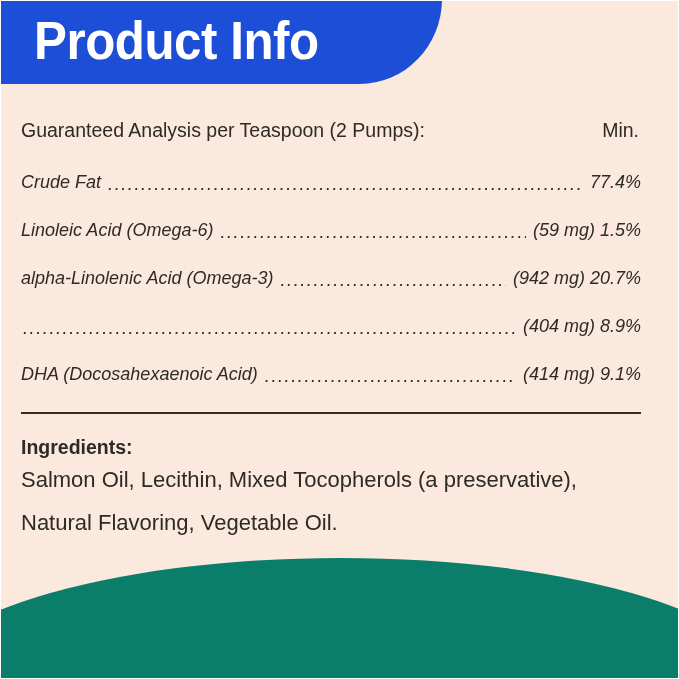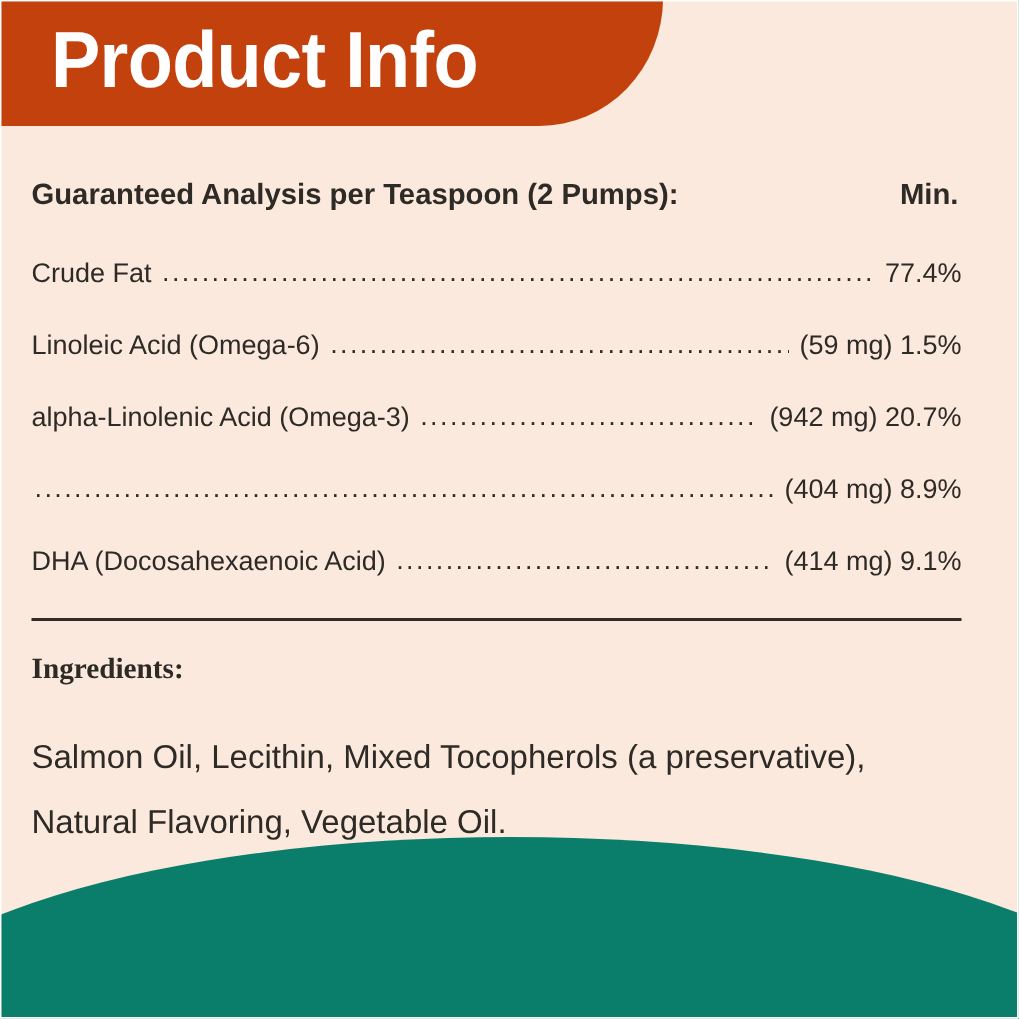--- a/index.html
+++ b/index.html
@@ -18,21 +18,21 @@
     border: 1px solid #ffffff;
   }
 
   
   #header-banner {
     position: absolute;
     left: -2px;
     top: -2px;
     width: 443px;
     height: 85px;
-    background: #c2410c;
+    background: #1d4ed8;
     border-bottom-right-radius: 100px 103px;
   }
   #header-title {
     position: absolute;
     left: 35px;
     top: 12px;
     color: #FFFFFF;
     font-size: 53px;
     font-weight: bold;
     letter-spacing: -0.5px;
@@ -48,39 +48,40 @@
     left: 20px;
     top: 118px;
     width: 620px;
   }
 
   .ga-header-row {
     display: flex;
     align-items: flex-start;
     justify-content: space-between;
     font-size: 19.5px;
-    font-weight: bold;
+    font-weight: normal;
     color: #2E2A26;
     margin-bottom: 30px;
   }
   .ga-header-title { white-space: nowrap; }
   .ga-header-min { white-space: nowrap; padding-right: 2px; }
 
   .analysis-list {
     margin: 0;
     padding: 0;
     list-style: none;
   }
   .analysis-row {
     display: flex;
-    align-items: flex-start;
+    align-items: flex-end;
     font-size: 18px;
     color: #2E2A26;
     margin-bottom: 27px;
     white-space: nowrap;
+    font-style: italic;
   }
   .analysis-name { flex: 0 0 auto; padding-right: 5px; }
   .analysis-leader {
     flex: 1 1 auto;
     overflow: hidden;
     white-space: nowrap;
     color: #2E2A26;
     font-size: 18px;
     letter-spacing: 1.6px;
     line-height: 1;
@@ -93,22 +94,20 @@
     border-top: 2.5px solid #332C25;
     margin-top: 8px;
     margin-bottom: 22px;
     width: 620px;
   }
 
   #ingredients-heading {
     font-size: 19.5px;
     font-weight: bold;
     color: #2E2A26;
-    margin-bottom: 26px;
-    font-family: Liberation Serif, serif;
   }
   #ingredients-text {
     font-size: 22px;
     color: #2E2A26;
     line-height: 1.95;
     width: 625px;
   }
 
   
   #footer-arc {

